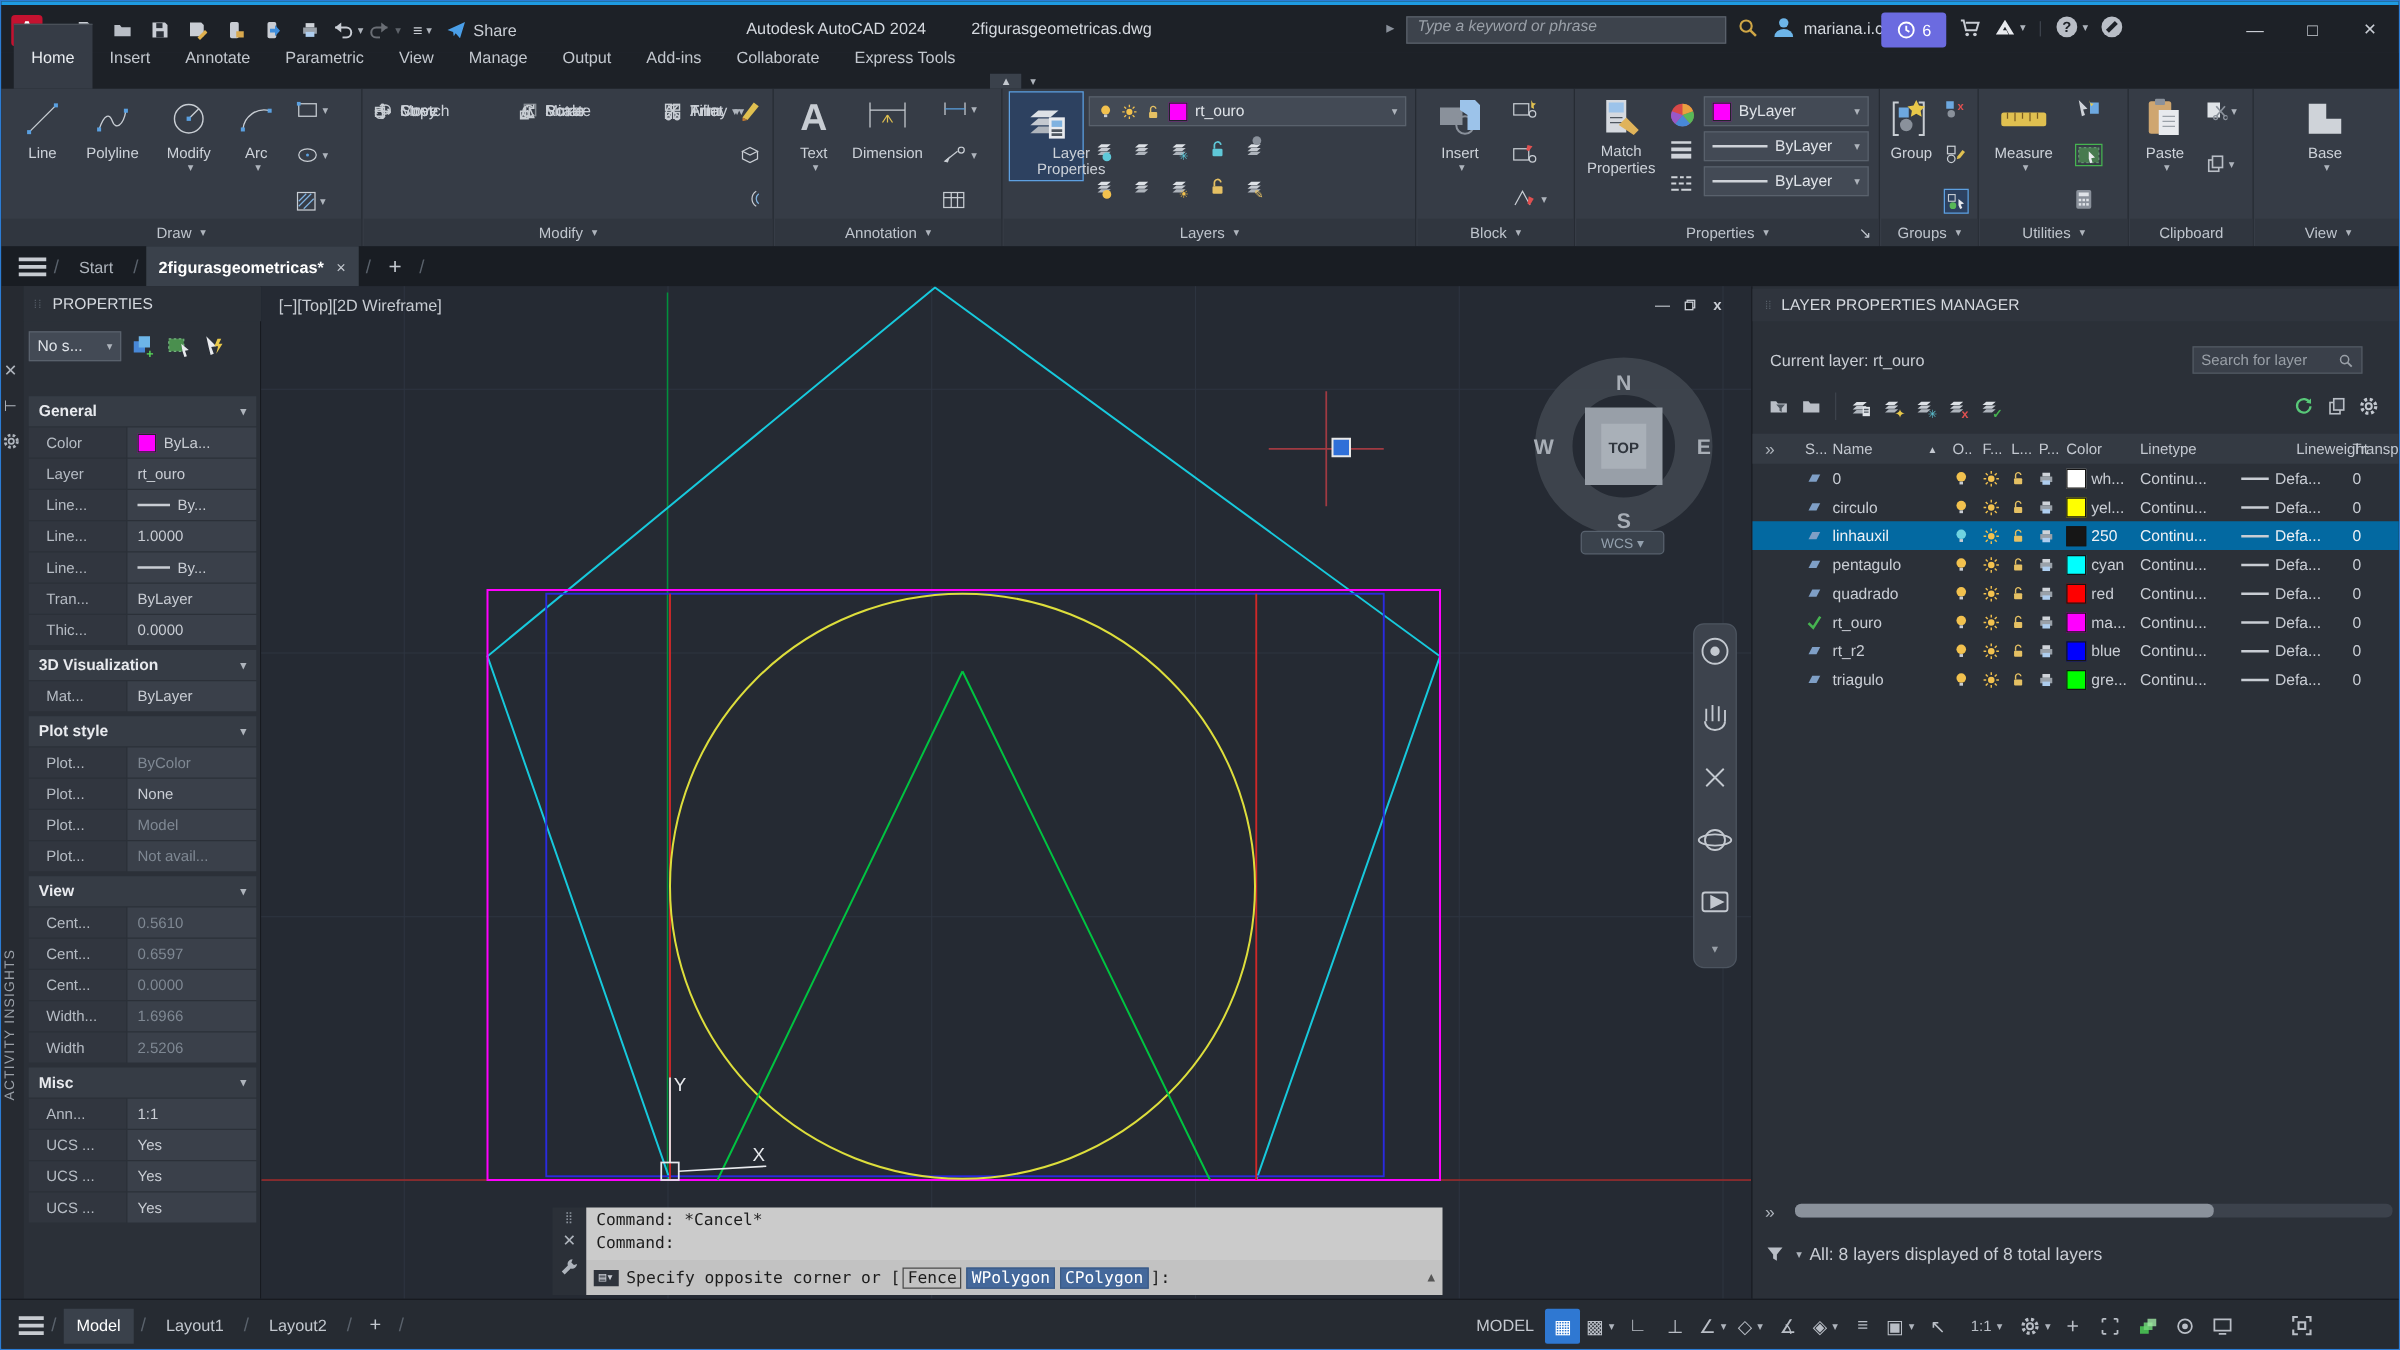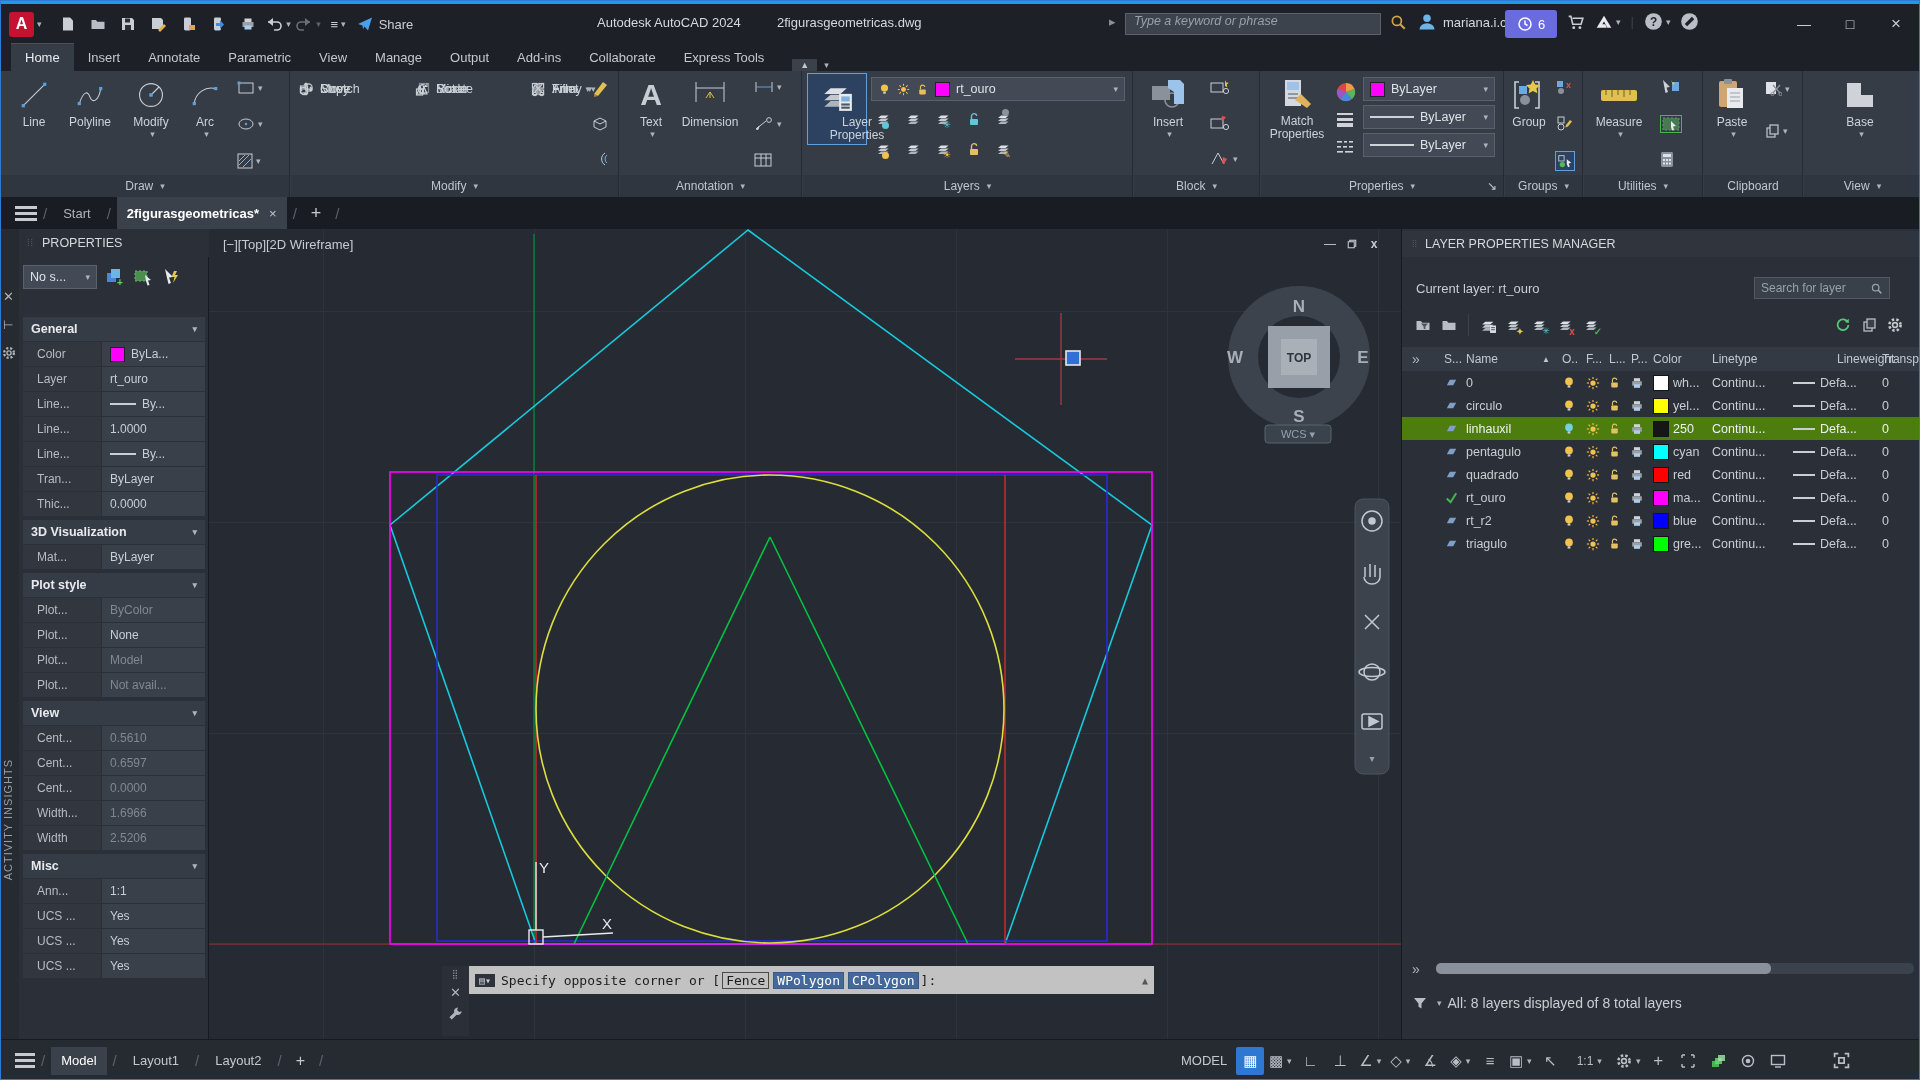--- a/index.html
+++ b/index.html
@@ -18,21 +18,21 @@
   #appbtn{left:8px;top:7px;width:34px;height:26px;display:flex;align-items:center;}
   #applogo{width:25px;height:25px;background:#c41230;border-radius:3px;color:#fff;font-weight:bold;
            font-size:16px;display:flex;align-items:center;justify-content:center;}
   #search{left:1124px;top:9px;width:256px;height:22px;background:#3d434c;border:1px solid #5a616b;
           color:#9aa0a8;font-style:italic;font-size:12.5px;padding:0 8px;box-sizing:border-box;}
   #clockbadge{left:1504px;top:6px;width:52px;height:28px;background:#6b6be0;border-radius:3px;color:#fff;
               display:flex;align-items:center;justify-content:center;gap:5px;font-size:13px;}
   .winbtn{width:46px;height:34px;display:flex;align-items:center;justify-content:center;color:#c9cdd4;font-size:14px;}
   
   #tabrow{left:0;top:41px;width:100%;height:29px;background:#1d2127;display:flex;align-items:flex-end;padding-left:10px;}
-  .rtab{padding:6px 14px;font-size:13px;color:#c3c8cf;}
+  .rtab{padding:18px 14px;font-size:13px;color:#c3c8cf;}
   .rtab.active{background:#363c46;color:#e9ecf0;border-top:1px solid #4a5058;}
   
   #ribbon{left:0;top:70px;width:100%;height:126px;background:#363c46;}
   .panel{position:absolute;top:0;height:126px;border-right:1px solid #262b33;box-sizing:border-box;}
   .plabel{position:absolute;left:0;bottom:0;width:100%;height:22px;background:#30363f;color:#bfc5cd;
           font-size:12px;display:flex;align-items:center;justify-content:center;gap:4px;}
   .bigbtn{position:absolute;top:4px;display:flex;flex-direction:column;align-items:center;color:#cdd2d9;font-size:12px;}
   .bigbtn .bicon{height:40px;display:flex;align-items:center;justify-content:center;}
   .mrow{position:absolute;display:flex;align-items:center;gap:6px;color:#cdd2d9;font-size:12.5px;height:24px;}
   .mrow svg{stroke:#c8cdd3;fill:none;stroke-width:1.2;}
@@ -70,21 +70,21 @@
   #layermgr{left:1400px;top:228px;width:520px;height:810px;background:#2b3038;border-left:1px solid #171a20;
             box-sizing:border-box;color:#c9cdd4;}
   #lmhead{position:absolute;left:0;top:2px;width:100%;height:26px;background:#2f343d;display:flex;align-items:center;
           gap:8px;padding-left:10px;box-sizing:border-box;font-size:12.5px;color:#d5d9df;}
   #lmsearch{position:absolute;left:352px;top:48px;width:136px;height:22px;background:#3a404a;border:1px solid #525963;
             color:#9aa0a8;font-size:12px;display:flex;align-items:center;padding:0 6px;box-sizing:border-box;justify-content:space-between;}
   .lmtool{width:26px;height:24px;display:flex;align-items:center;justify-content:center;}
   #lmcols{position:absolute;left:0;top:118px;width:100%;height:24px;background:#343a43;font-size:12px;color:#c3c8d0;}
   .lcol{position:absolute;top:0;height:24px;display:flex;align-items:center;}
   .lrow{position:relative;height:23px;font-size:12.5px;color:#c9cdd4;}
-  .lrow.sel{background:#4d7c0f;color:#eef1f5;}
+  .lrow.sel{background:#0369a1;color:#eef1f5;}
   .lrow>span{position:absolute;top:0;height:23px;display:flex;align-items:center;}
   .c-st{left:42px;width:20px;}
   .c-nm{left:64px;width:94px;}
   .c-ic{width:22px;}
   .c-sw{left:251px;top:4px !important;width:14px;height:14px !important;border:1px solid #141414;}
   .c-cl{left:271px;width:38px;}
   .c-lt{left:310px;width:78px;}
   .c-lw{left:391px;width:86px;gap:5px;}
   .dash2{display:inline-block;width:22px;border-top:2px solid #c9cdd4;}
   .c-tr{left:480px;width:30px;}
@@ -1182,20 +1182,24 @@
 
   <div class="abs" id="cmddock">
     <div id="cmdrail">
       <span style="font-size:9px;letter-spacing:1px;color:#8a919b;">⣿</span>
       <span style="font-size:13px;">✕</span>
       <svg width="15" height="15" viewBox="0 0 16 16">
           <path d="M10.5 1.5 a4 4 0 0 0 -3.8 5.3 L1.5 12 L4 14.5 L9.2 9.3 a4 4 0 0 0 5.3-3.8 l-2.6 1 -2.2-2.2 1-2.6" fill="#aeb4bc"></path>
         </svg>
     </div>
     <div id="cmdbody">
+      <div id="cmdhist">
+        <div>Command: *Cancel*</div>
+        <div>Command:</div>
+      </div>
       <div id="cmdinput">
         <span style="background:#2e333b;color:#c9cdd4;padding:1px 4px;margin-right:6px;font-size:10px;">▤▾</span>
         <span>Specify opposite corner or [</span>
           <span class="kwbox">Fence</span>
         <span class="kwsel">WPolygon</span>
         <span class="kwsel">CPolygon</span>
           <span>]:</span>
         <span style="margin-left:auto;font-size:10px;color:#555;">▲</span>
       </div>
     </div>

